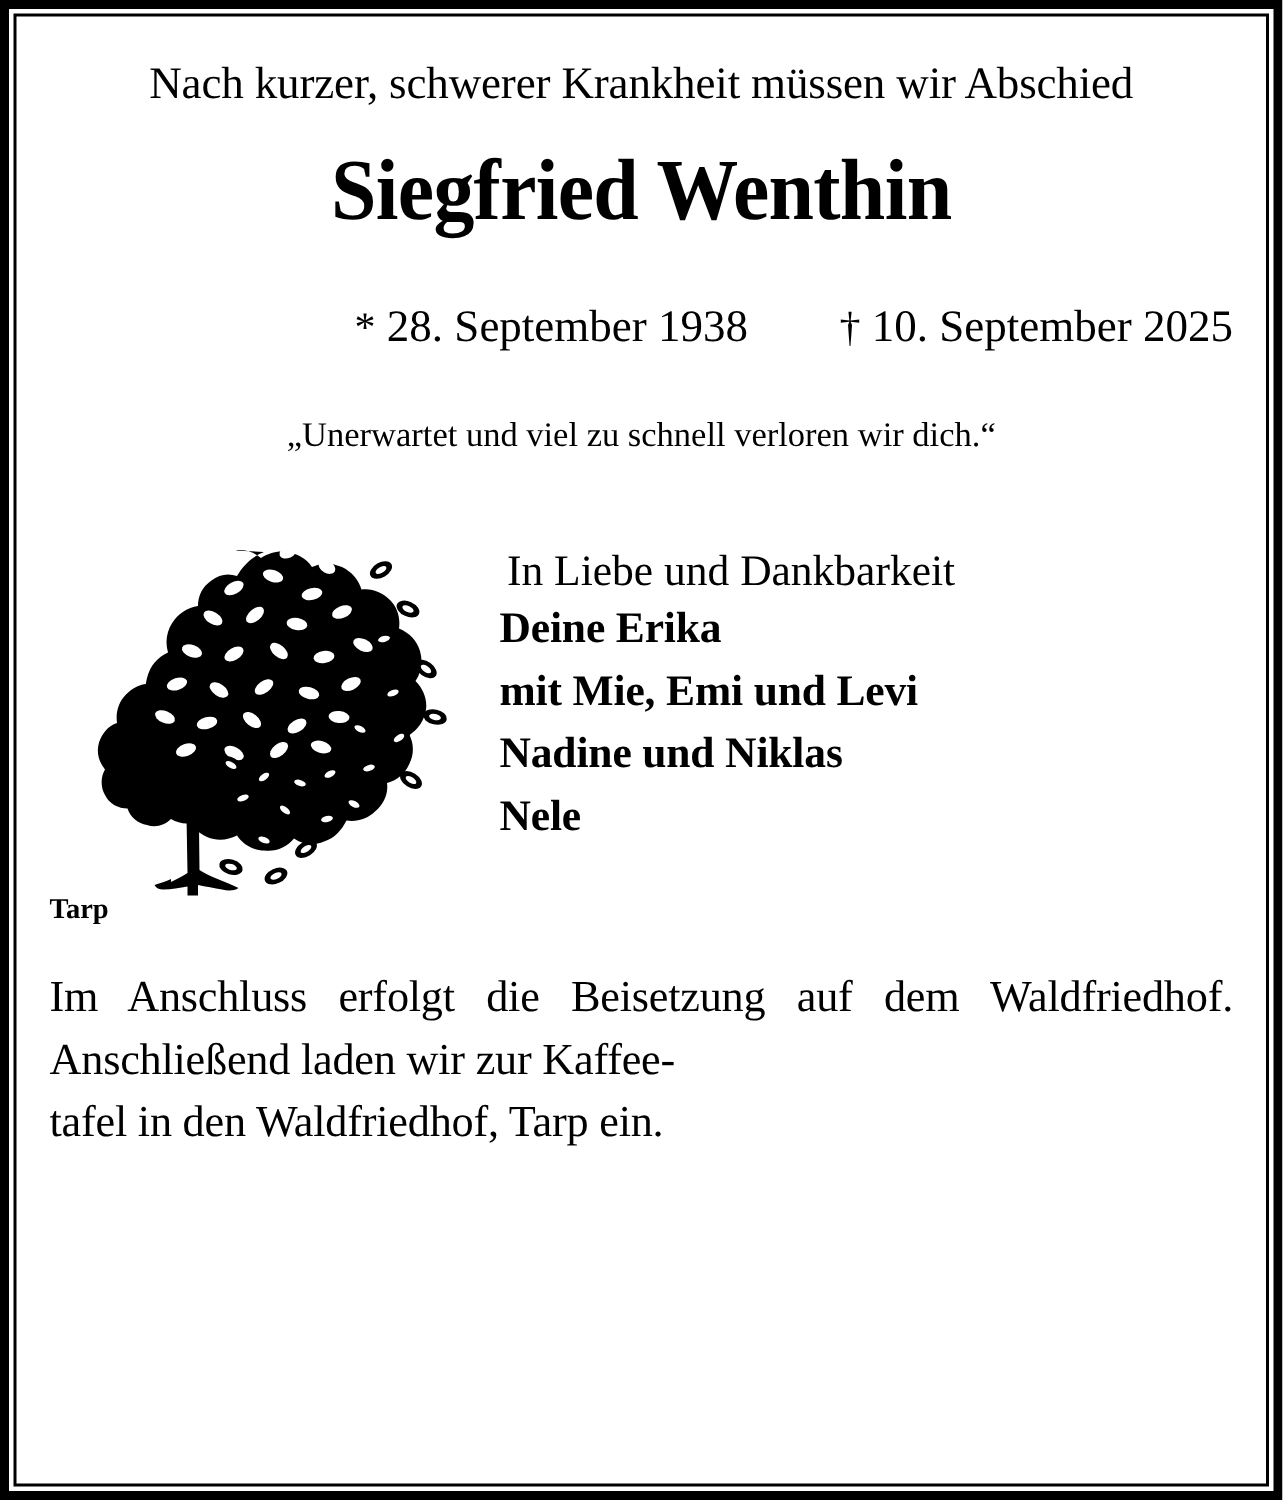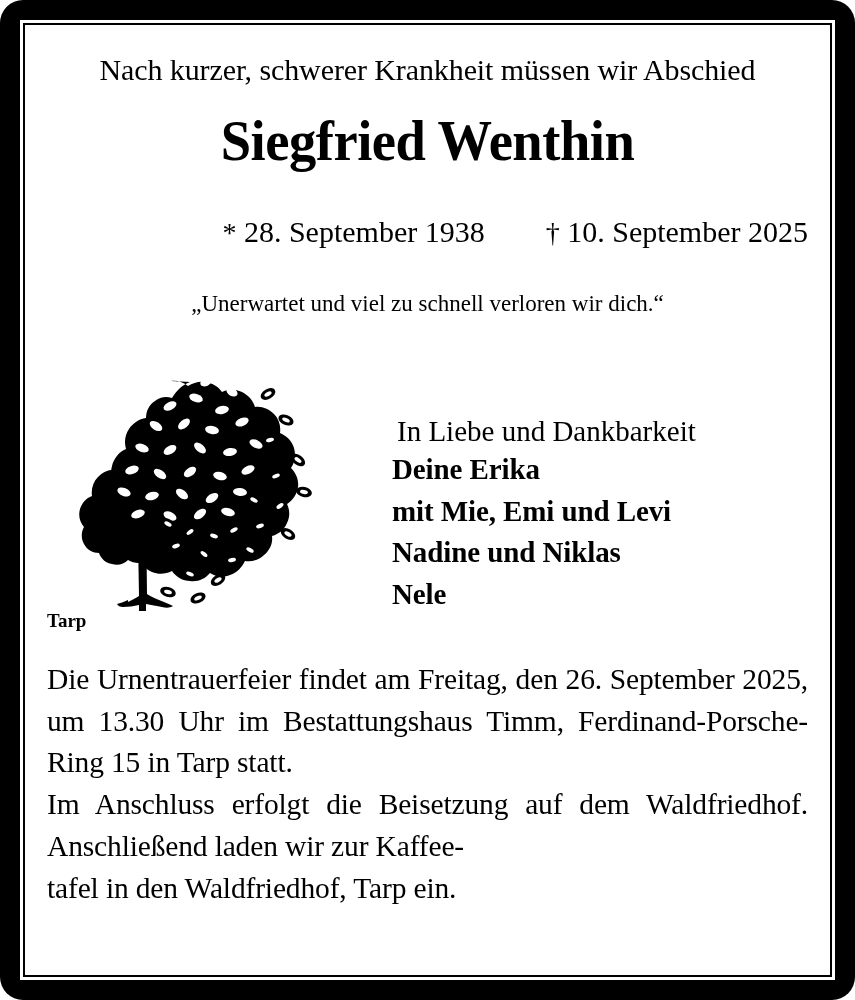--- a/index.html
+++ b/index.html
@@ -15,22 +15,21 @@
     font-family: "Liberation Serif", "DejaVu Serif", serif;
     color: #000000;
   }
 
   
   .notice {
     box-sizing: border-box;
     width: 855px;
     height: 1000px;
     background: #000000;
-    padding: 20px;               
-    border-radius: 23px;
+    padding: 6px;               
   }
   .notice-gap {
     box-sizing: border-box;
     width: 100%;
     height: 100%;
     background: #ffffff;
     padding: 3px;               
   }
   .notice-inner {
     box-sizing: border-box;
@@ -81,23 +80,22 @@
     text-align: center;
     font-size: 23px;
     line-height: 1.2;
     margin-top: 40px;
     white-space: nowrap;
   }
 
   
   .middle {
     display: flex;
-    align-items: flex-end;
+    align-items: center;
     margin-top: 24px;
-    gap: 45px;
   }
   .tree-col {
     width: 300px;
     flex: 0 0 300px;
     display: flex;
     justify-content: center;
     padding-top: 22px;
   }
   .tree-col svg { display: block; }
 
@@ -264,20 +262,19 @@
             <span class="family-line">mit Mie, Emi und Levi</span>
             <span class="family-line">Nadine und Niklas</span>
             <span class="family-line">Nele</span>
           </div>
         </div>
       </div>
 
       <div class="place">Tarp</div>
 
       <div class="arrange">
-        <p>Die Urnentrauerfeier findet am Freitag, den 26. September 2025, um 13.30 Uhr im Bestattungshaus Timm, Ferdinand-Porsche-Ring 15 in Tarp statt.</p>
         <p>Im Anschluss erfolgt die Beisetzung auf dem Waldfriedhof. Anschließend laden wir zur Kaffee-</p>
         <p class="lastline">tafel in den Waldfriedhof, Tarp ein.</p>
       </div>
 
     </div>
   </div>
 </div>
 
 </body></html>

